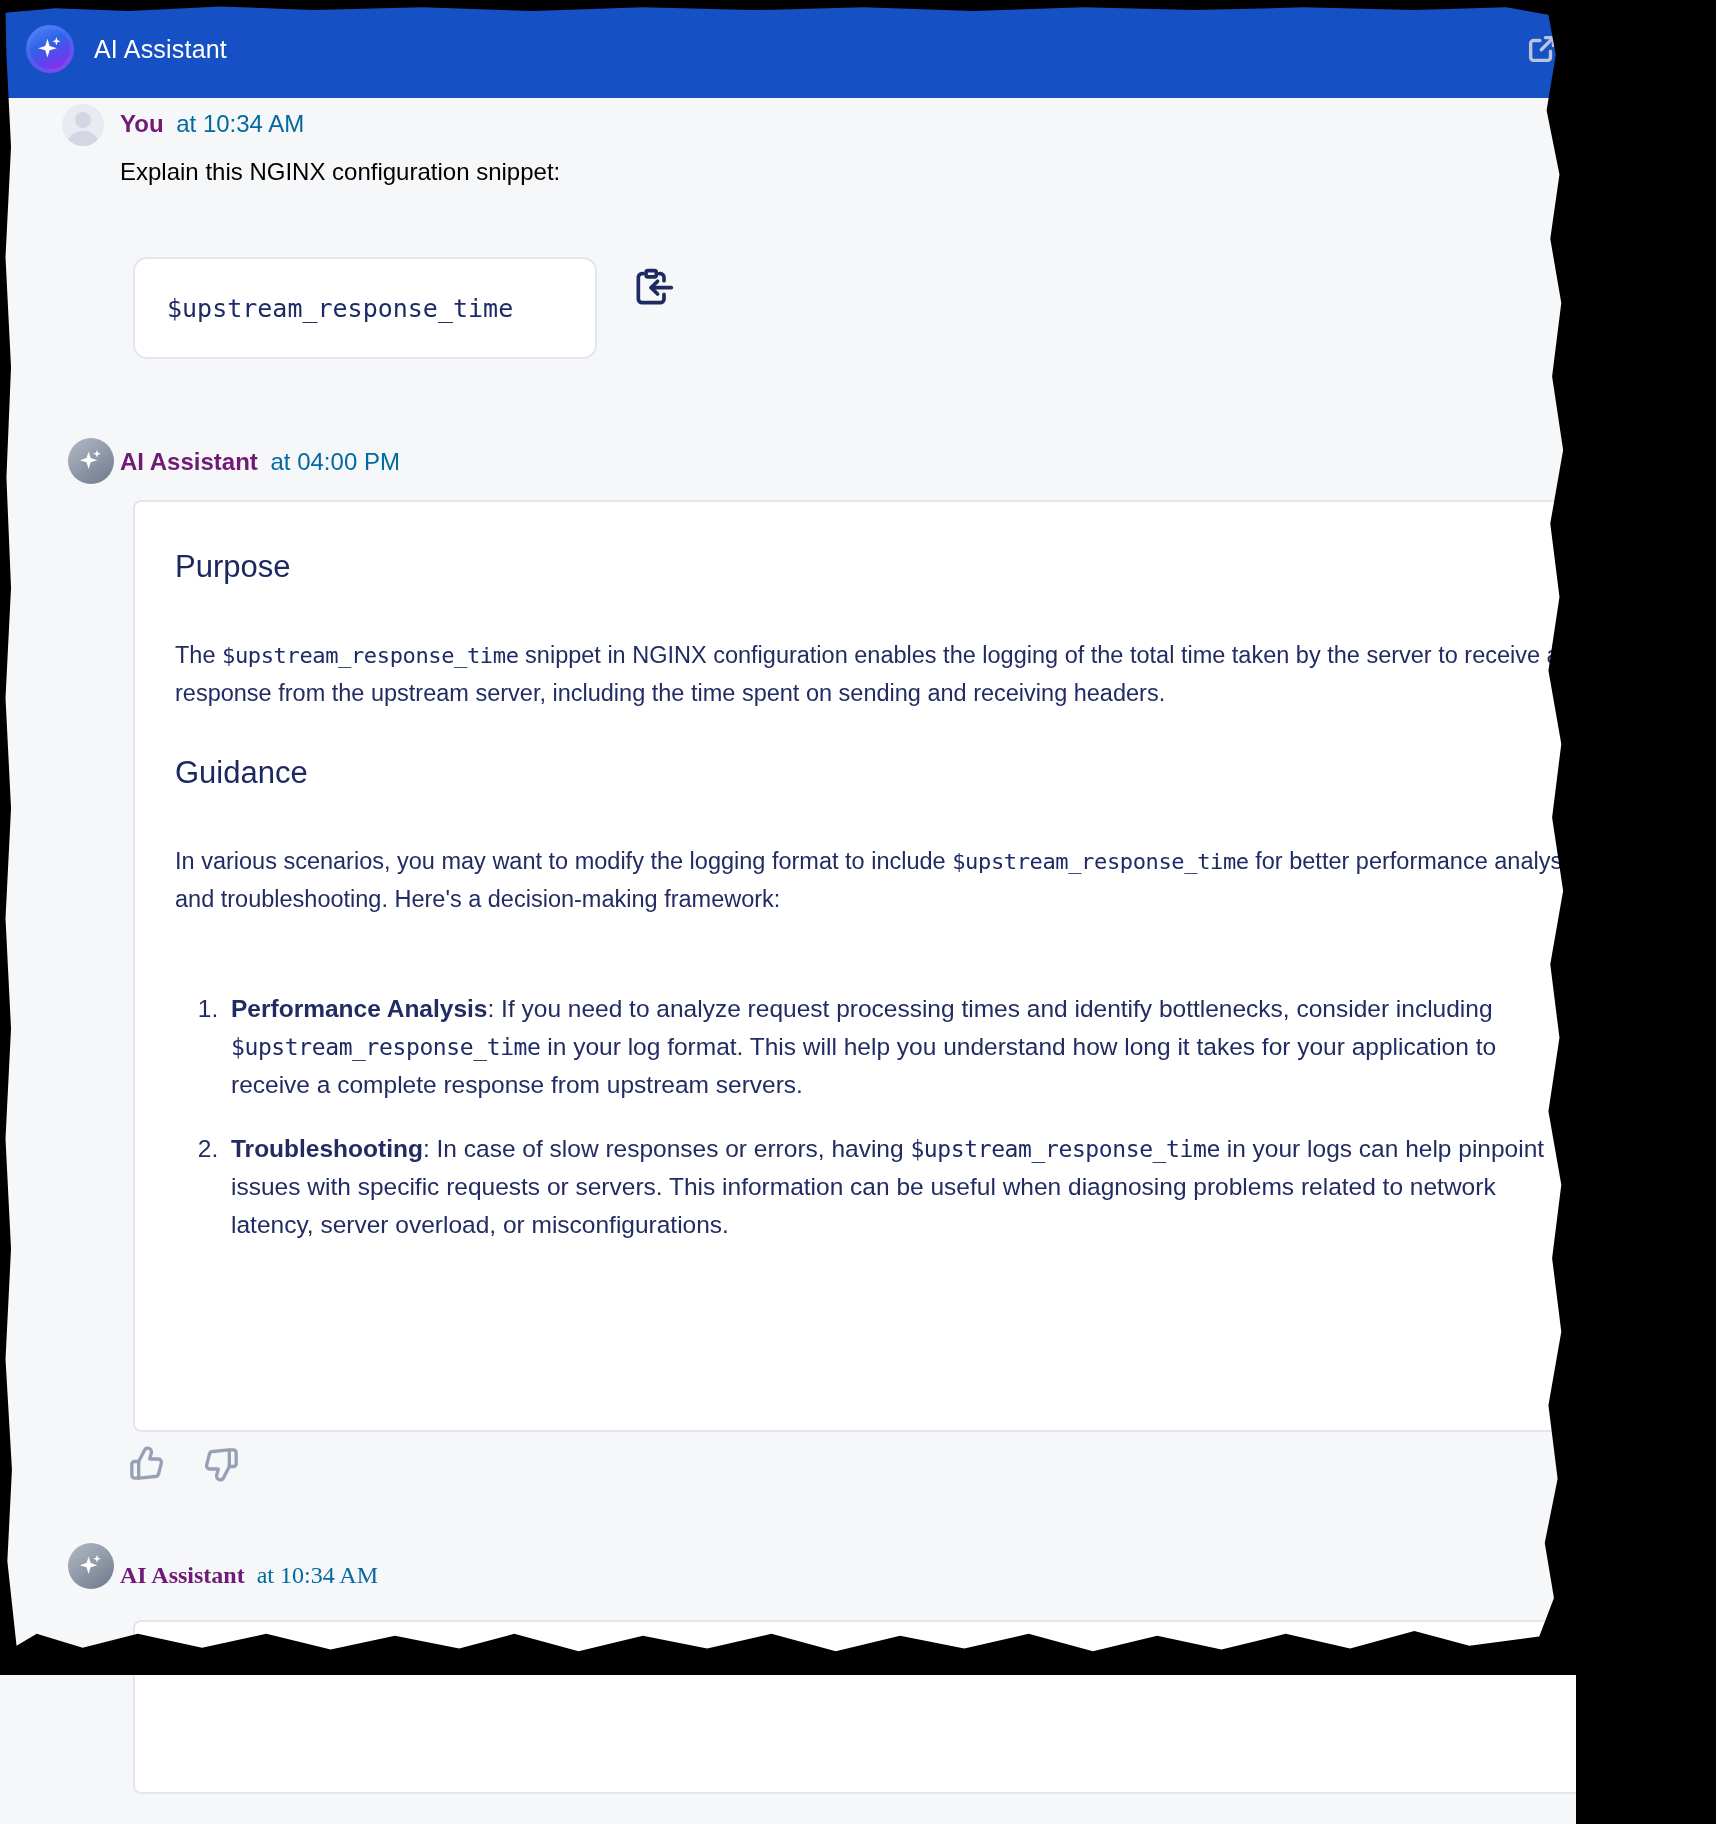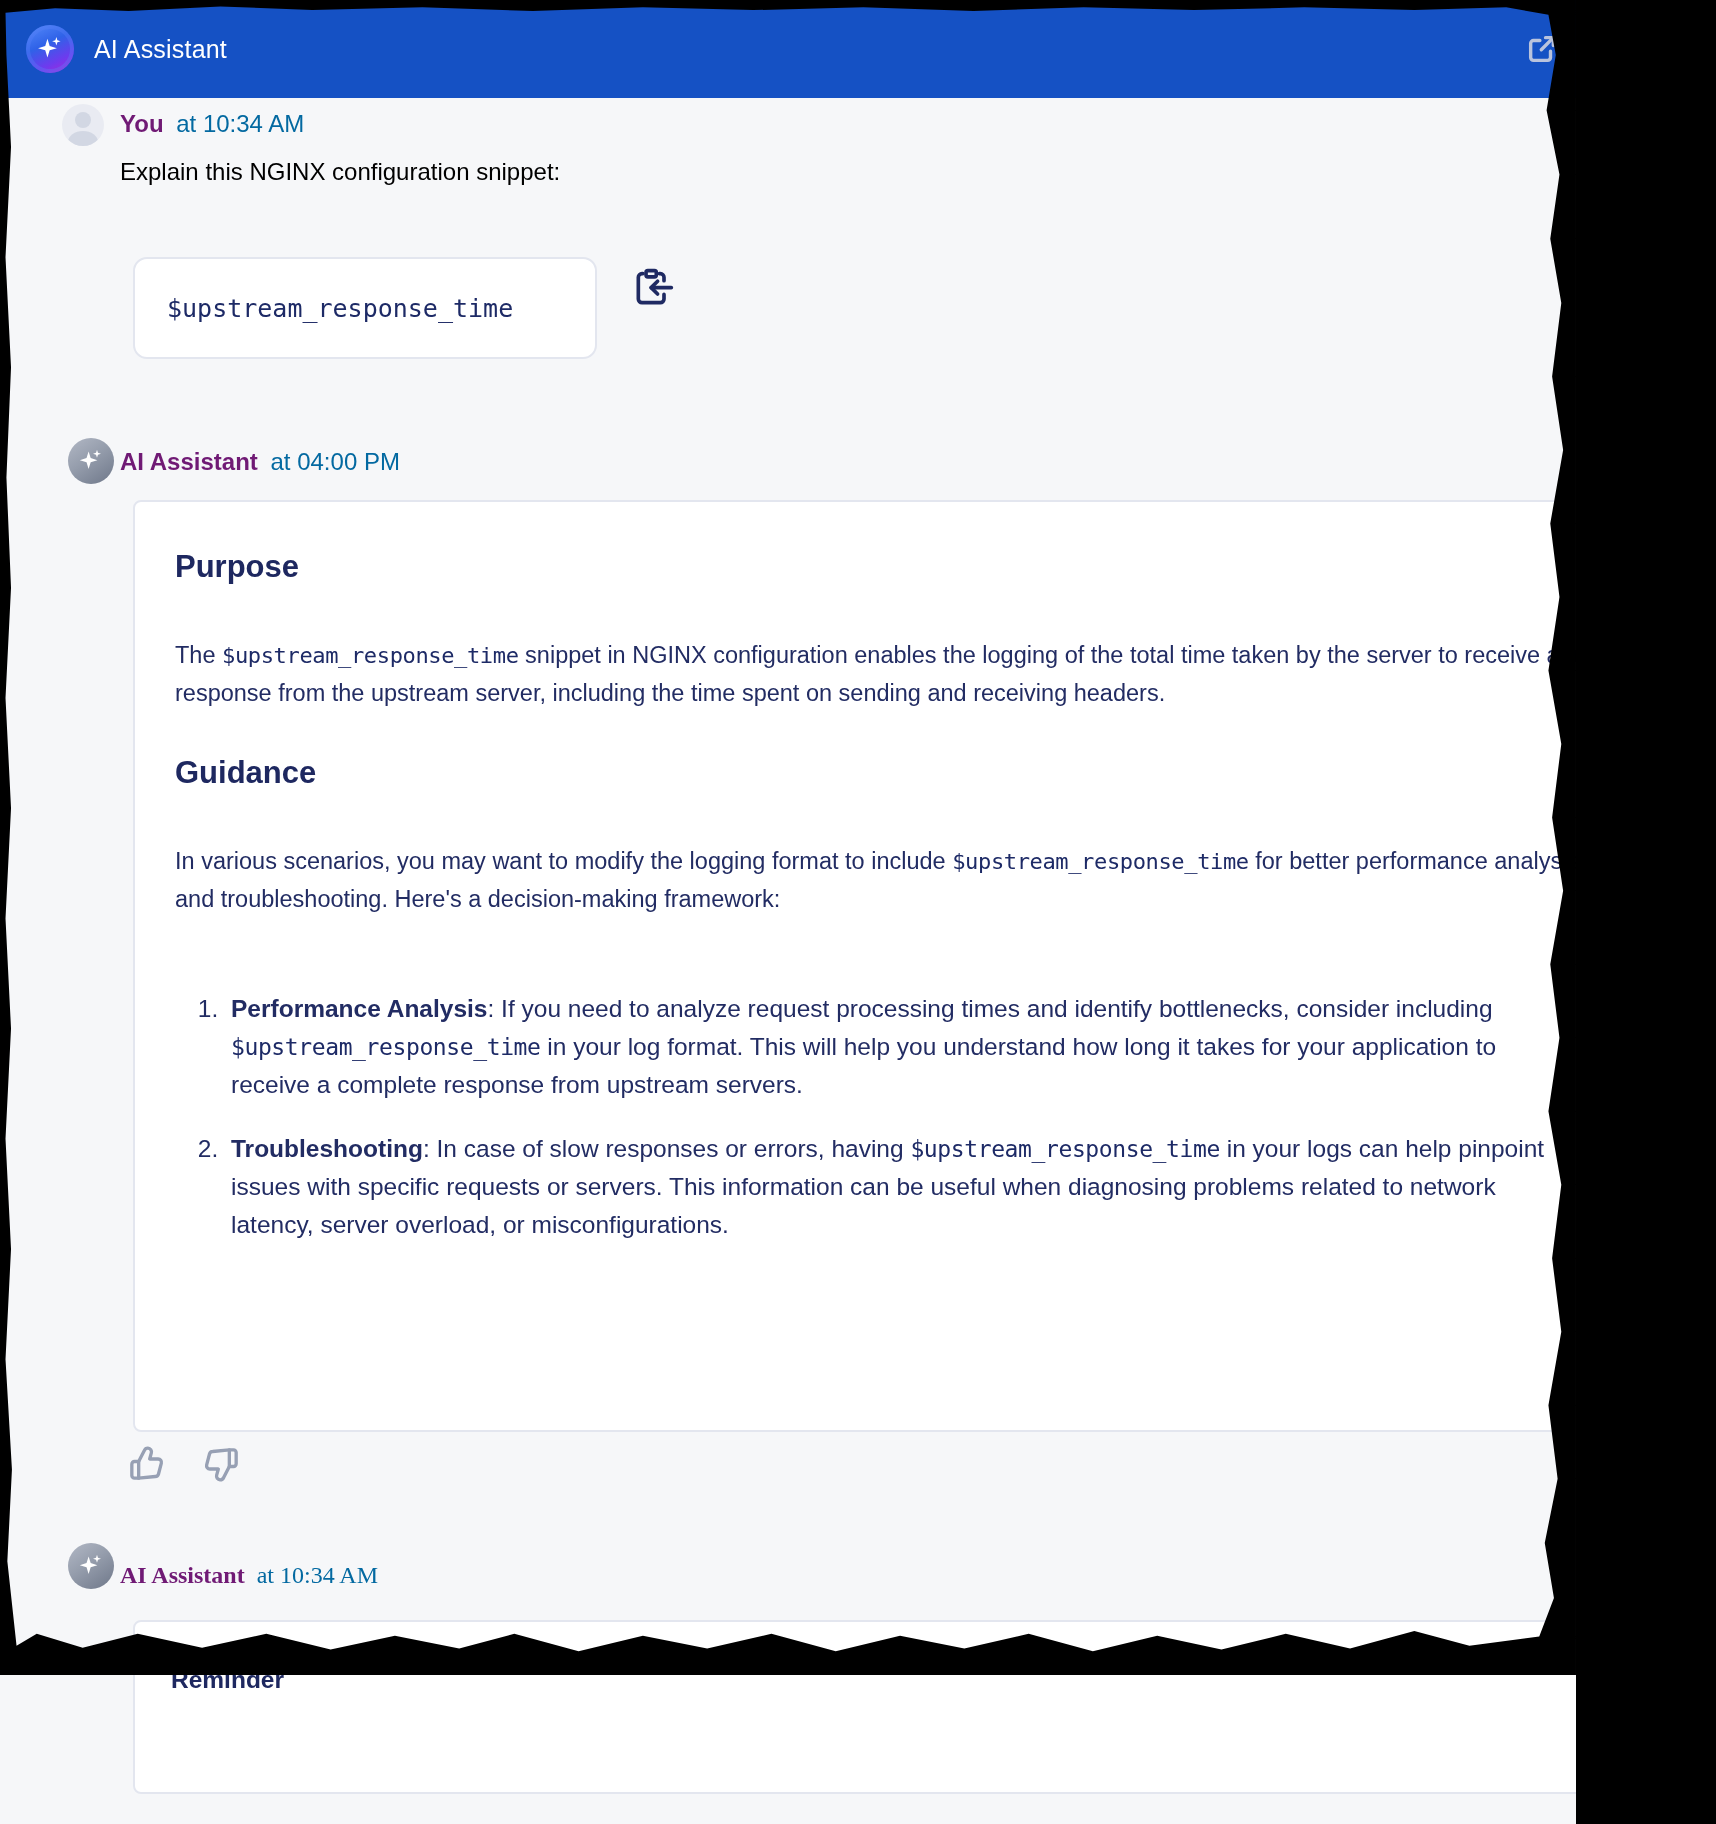--- a/index.html
+++ b/index.html
@@ -57,21 +57,21 @@
   }
   .code-card code { font-family:"DejaVu Sans Mono", monospace; font-size:25px; color:#1d2a66; }
   .paste-btn { position:absolute; left:630px; top:266px; width:46px; height:46px; background:none; border:none; cursor:pointer; padding:0; }
   .paste-btn svg { width:44px; height:44px; stroke:#1f2a63; stroke-width:2; fill:none; stroke-linecap:round; stroke-linejoin:round; }
   
   .response-card {
     position:absolute; left:133px; top:500px; width:1510px; height:932px;
     background:#ffffff; border:2px solid #e3e6ef; border-radius:8px;
     padding:46px 40px 0; overflow:hidden;
   }
-  .section-heading { font-size:31px; line-height:38px; font-weight:bold; color:#1e2860; margin:0 0 50px; }
+  .section-heading { font-size:31px; line-height:38px; font-weight:normal; color:#1e2860; margin:0 0 50px; }
   .section-body { font-size:23.5px; line-height:38px; color:#222c63; margin:0 0 42px; max-width:1440px; }
   .inline-code { font-family:"DejaVu Sans Mono", monospace; font-size:0.94em; color:#1d2a66; letter-spacing:-0.4px; }
   .response-card ol { margin:72px 0 5px; padding-left:50px; font-size:24.5px; line-height:38px; color:#222c63; }
   .response-card li { padding-left:6px; max-width:1330px; }
   .response-card li + li { margin-top:26px; }
   .response-card li strong { font-weight:bold; }
   
   .feedback { position:absolute; left:126px; top:1444px; display:flex; gap:32px; }
   .fb-btn { width:42px; height:42px; background:none; border:none; cursor:pointer; padding:0; }
   .fb-btn svg { width:40px; height:40px; stroke:#97a0b4; stroke-width:2; fill:none; stroke-linecap:round; stroke-linejoin:round; }
@@ -189,21 +189,20 @@
     <svg viewBox="0 0 40 40">
       <path fill="#ffffff" d="M17 8 L19.6 16.4 L28 19 L19.6 21.6 L17 30 L14.4 21.6 L6 19 L14.4 16.4 Z"></path>
       <path fill="#ffffff" d="M27.5 6 L28.7 9.8 L32.5 11 L28.7 12.2 L27.5 16 L26.3 12.2 L22.5 11 L26.3 9.8 Z"></path>
     </svg>
   </div>
   <div class="name-row row-ai2">
     <span class="author">AI Assistant</span>
     <span class="ts">at 10:34 AM</span>
   </div>
   <div class="reminder-card">
-    <div class="reminder-heading">Reminder</div>
   </div>
 
   <svg class="torn-frame" viewBox="0 0 1716 1824">
     <path fill="#000000" fill-rule="evenodd" d="M0,0 H1716 V1824 H0 Z
       M6,14 L60,9 L140,12 L240,7 L340,11 L460,8 L580,12 L700,8 L820,11 L940,8 L1060,12 L1180,8 L1300,11 L1420,8 L1540,11 L1640,8 L1686,16
       L1694,60 L1684,120 L1698,190 L1688,260 L1700,330 L1690,410 L1702,490 L1688,570 L1698,650 L1686,730 L1700,810 L1690,890 L1702,970 L1688,1050 L1698,1130 L1686,1210 L1700,1290 L1690,1370 L1700,1450 L1686,1530 L1696,1610 L1682,1680 L1692,1740 L1676,1782
       L1600,1792 L1540,1776 L1470,1795 L1400,1779 L1330,1796 L1260,1781 L1190,1798 L1120,1779 L1050,1795 L980,1781 L910,1798 L840,1779 L770,1795 L700,1781 L630,1798 L560,1779 L500,1795 L430,1781 L360,1796 L290,1779 L220,1794 L150,1779 L90,1794 L40,1779 L18,1792
       L8,1700 L13,1600 L6,1480 L12,1360 L6,1240 L12,1120 L6,1000 L12,880 L6,760 L12,640 L7,520 L12,400 L6,280 L12,160 L7,60 Z"></path>
   </svg>
 

